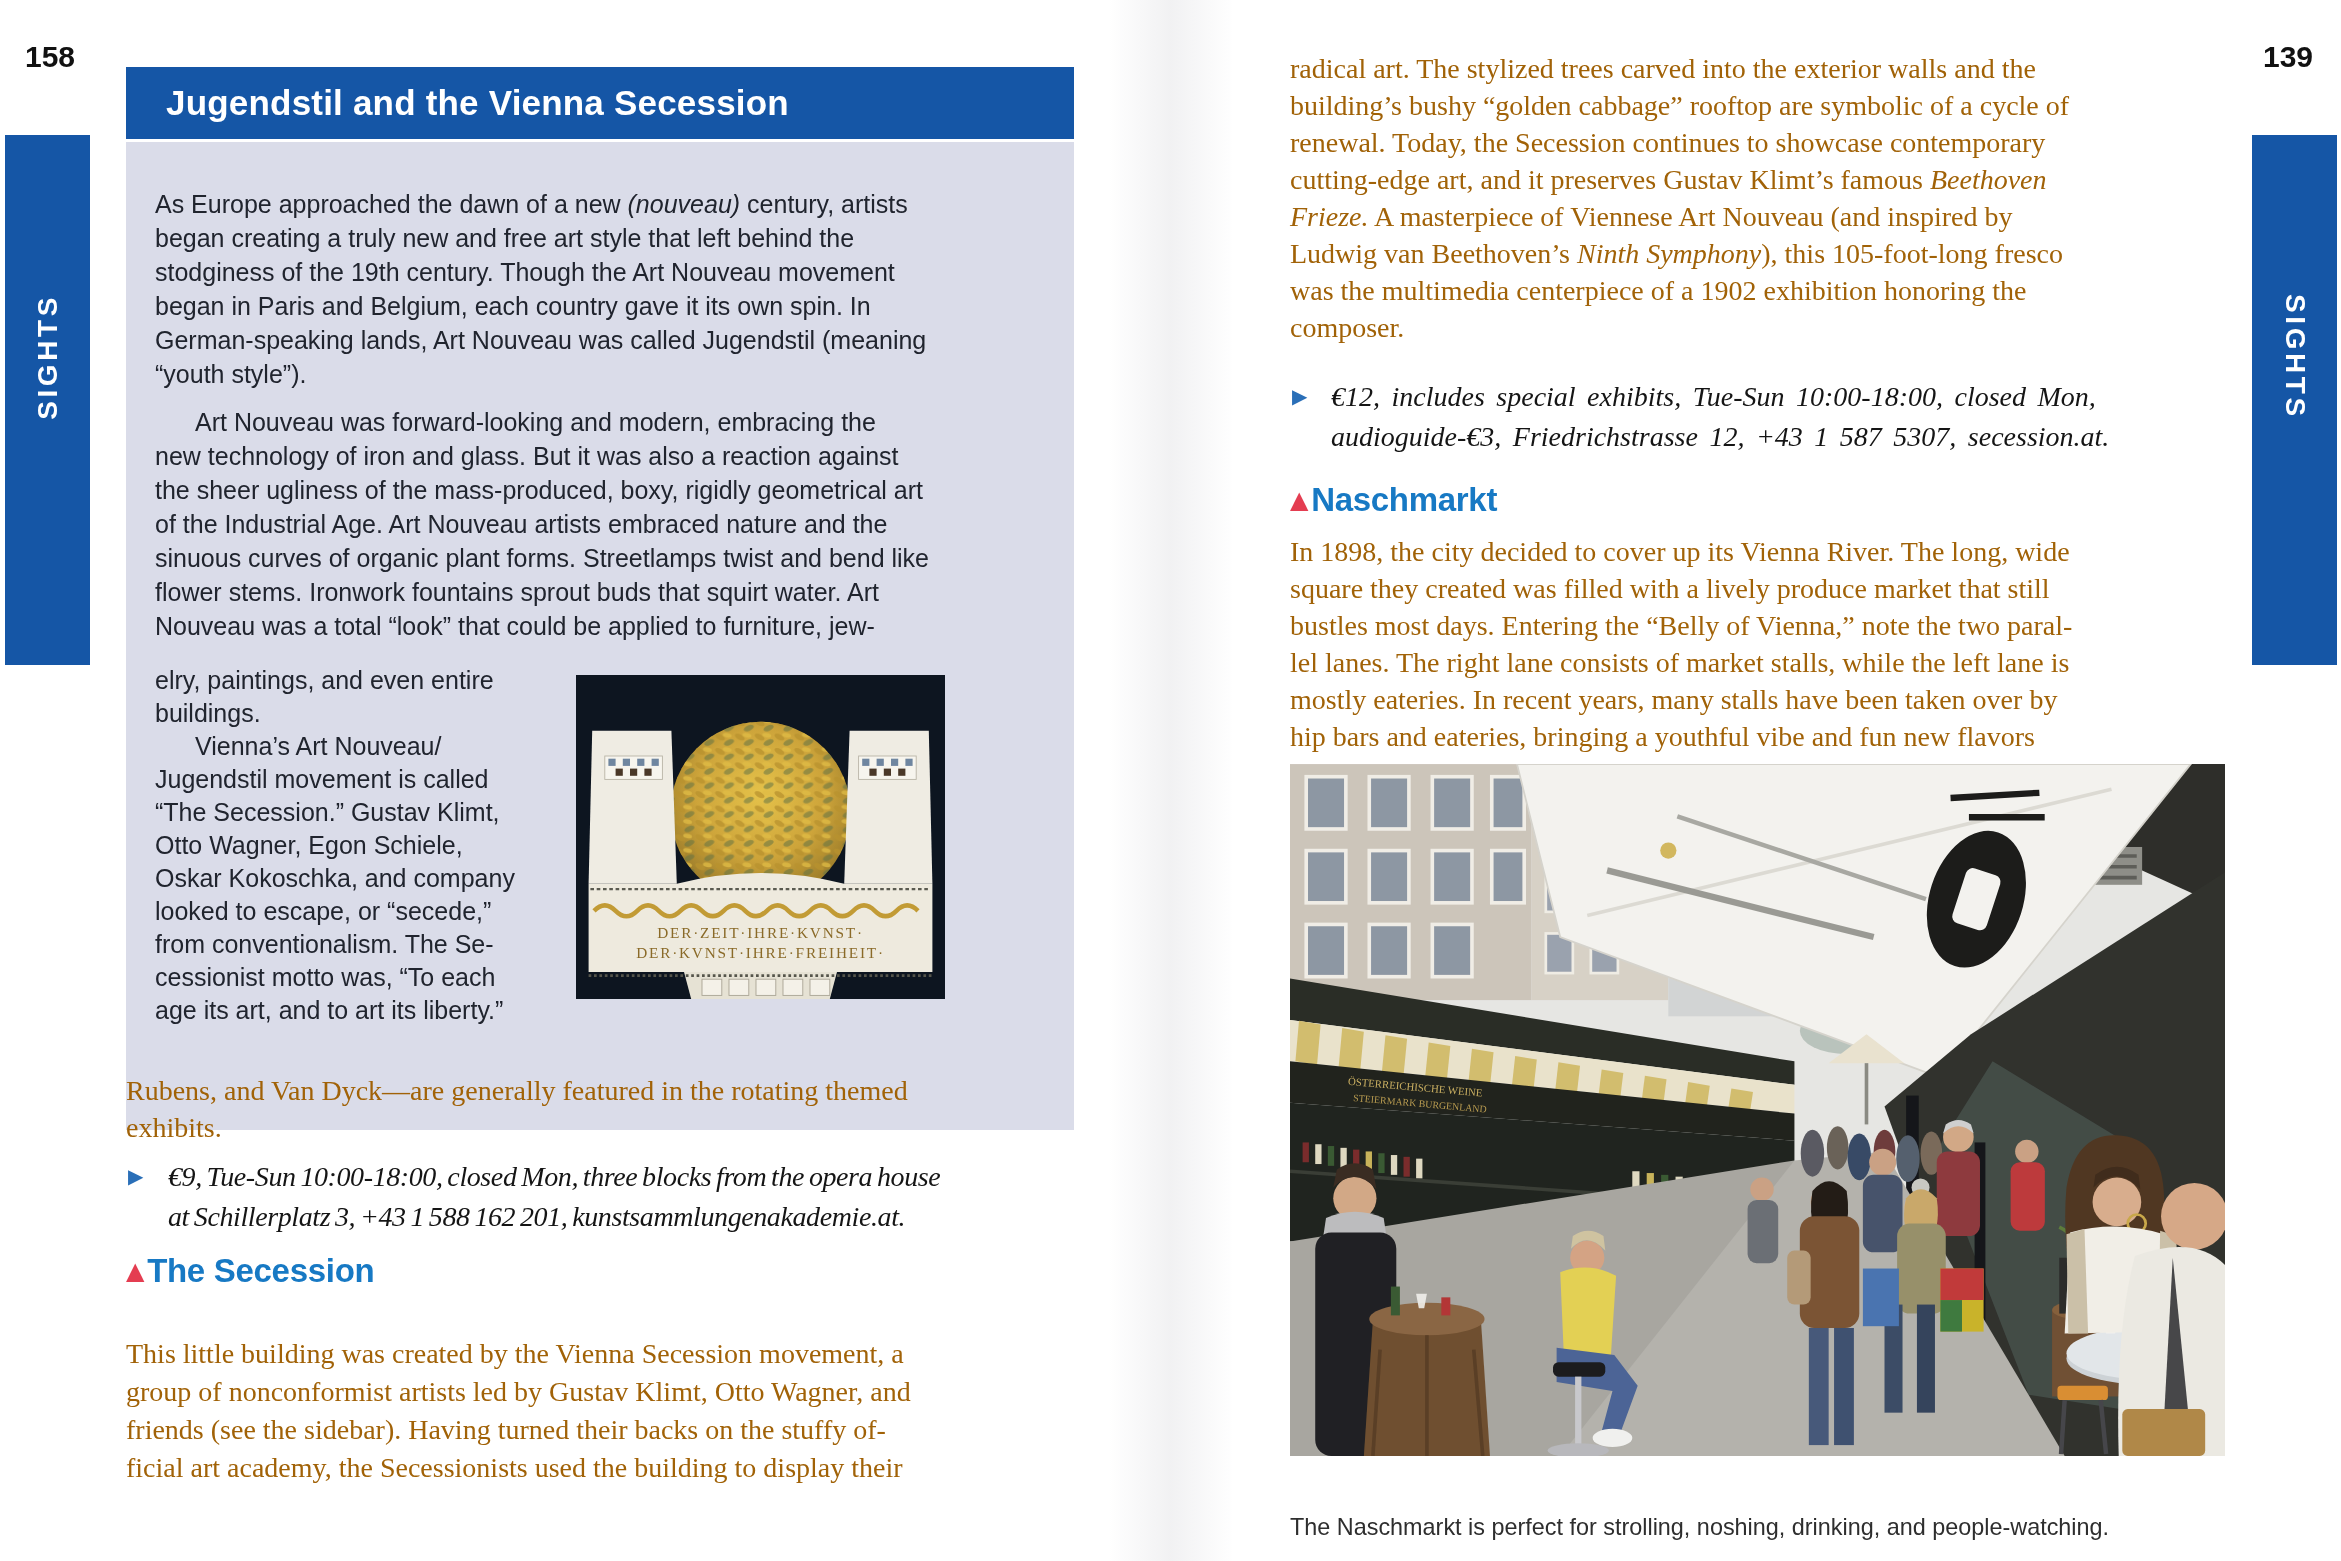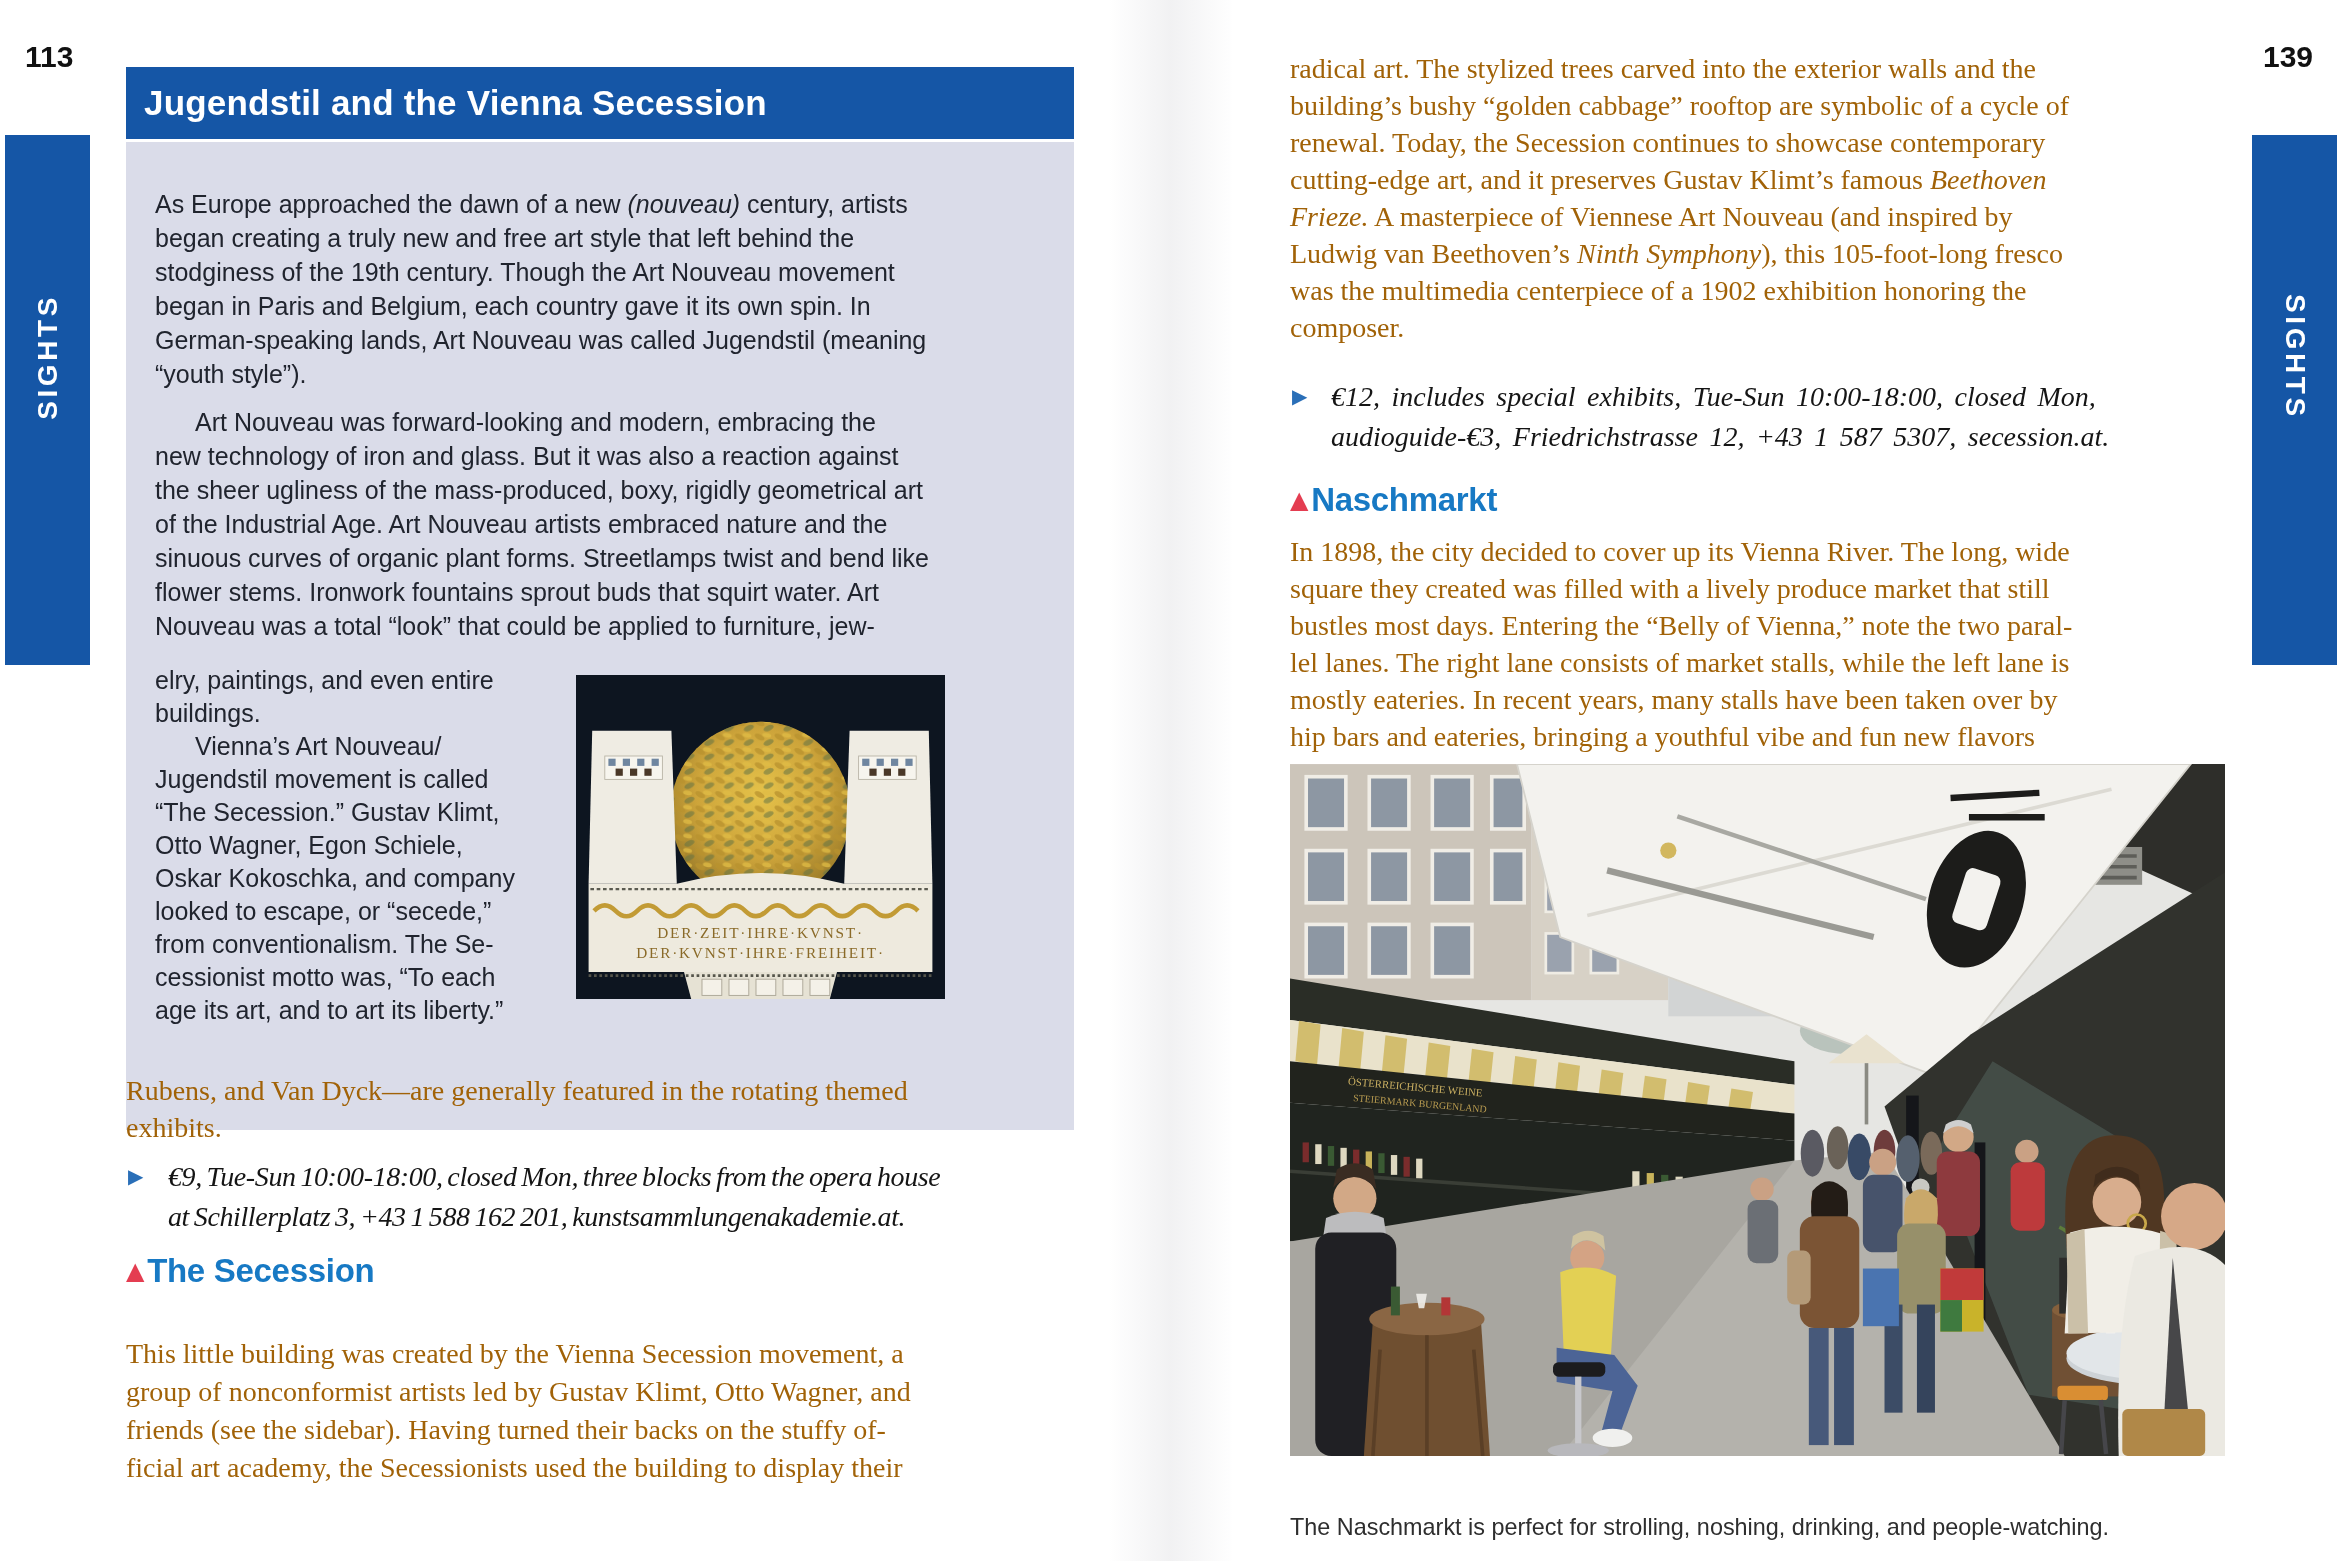--- a/index.html
+++ b/index.html
@@ -6,21 +6,21 @@
   #spread{position:relative;width:2342px;height:1561px;background:#ffffff;overflow:hidden;
           font-family:"Liberation Sans",sans-serif;}
   .abs{position:absolute;}
   .pagenum{font-family:"Liberation Sans",sans-serif;font-weight:bold;font-size:30px;color:#111;}
   .tab{background:#1556a6;}
   .tab-label{color:#fff;font-weight:bold;font-size:28px;letter-spacing:3.6px;
              font-family:"Liberation Sans",sans-serif;}
   .tab-label.up{writing-mode:vertical-rl;transform:rotate(180deg);}
   .tab-label.down{writing-mode:vertical-rl;}
   .headerbar{background:#1556a6;color:#fff;display:flex;align-items:center;}
-  .headerbar .t{font-size:35px;font-weight:bold;letter-spacing:0.2px;padding-left:18px;}
+  .headerbar .t{font-size:35px;font-weight:bold;letter-spacing:0.2px;padding-left:40px;}
   .sidebarbox{background:#dadce9;}
   .sbtext{font-family:"Liberation Sans",sans-serif;font-size:25px;line-height:34px;
           color:#20242e;white-space:pre-line;}
   .sbnarrow{line-height:33px;}
   .indent{text-indent:40px;}
   .serif{font-family:"Liberation Serif",serif;font-size:28px;line-height:37px;color:#a16207;
          white-space:pre-line;}
   .listing{font-family:"Liberation Serif",serif;font-style:italic;font-size:28px;line-height:40px;
            color:#151515;white-space:pre-line;}
   .tight{word-spacing:-1.8px;letter-spacing:-0.4px;font-style:italic;}
@@ -33,21 +33,21 @@
   .caption{font-family:"Liberation Sans",sans-serif;font-size:23.4px;color:#2e2e2e;margin-top:44px;}
   .ital{font-style:italic;}
   .gutter{background:linear-gradient(90deg,rgba(0,0,0,0) 0%,rgba(60,60,80,0.07) 50%,rgba(0,0,0,0) 100%);}
   svg{display:block;}
 </style>
 </head>
 <body>
 
 <div id="spread">
 
-  <div class="abs pagenum" style="left:25px;top:40px;">113</div>
+  <div class="abs pagenum" style="left:25px;top:40px;">158</div>
   <div class="abs pagenum" style="left:2263px;top:40px;">139</div>
 
   <div class="abs tab" style="left:5.4px;top:135px;width:85px;height:530px;display:flex;align-items:flex-start;justify-content:center;">
     <span class="tab-label up" style="margin-top:159px;">SIGHTS</span>
   </div>
   <div class="abs tab" style="left:2252px;top:135px;width:85px;height:530px;display:flex;align-items:flex-start;justify-content:center;">
     <span class="tab-label down" style="margin-top:159px;">SIGHTS</span>
   </div>
 
   <div class="abs gutter" style="left:1108px;top:0;width:126px;height:1561px;"></div>

